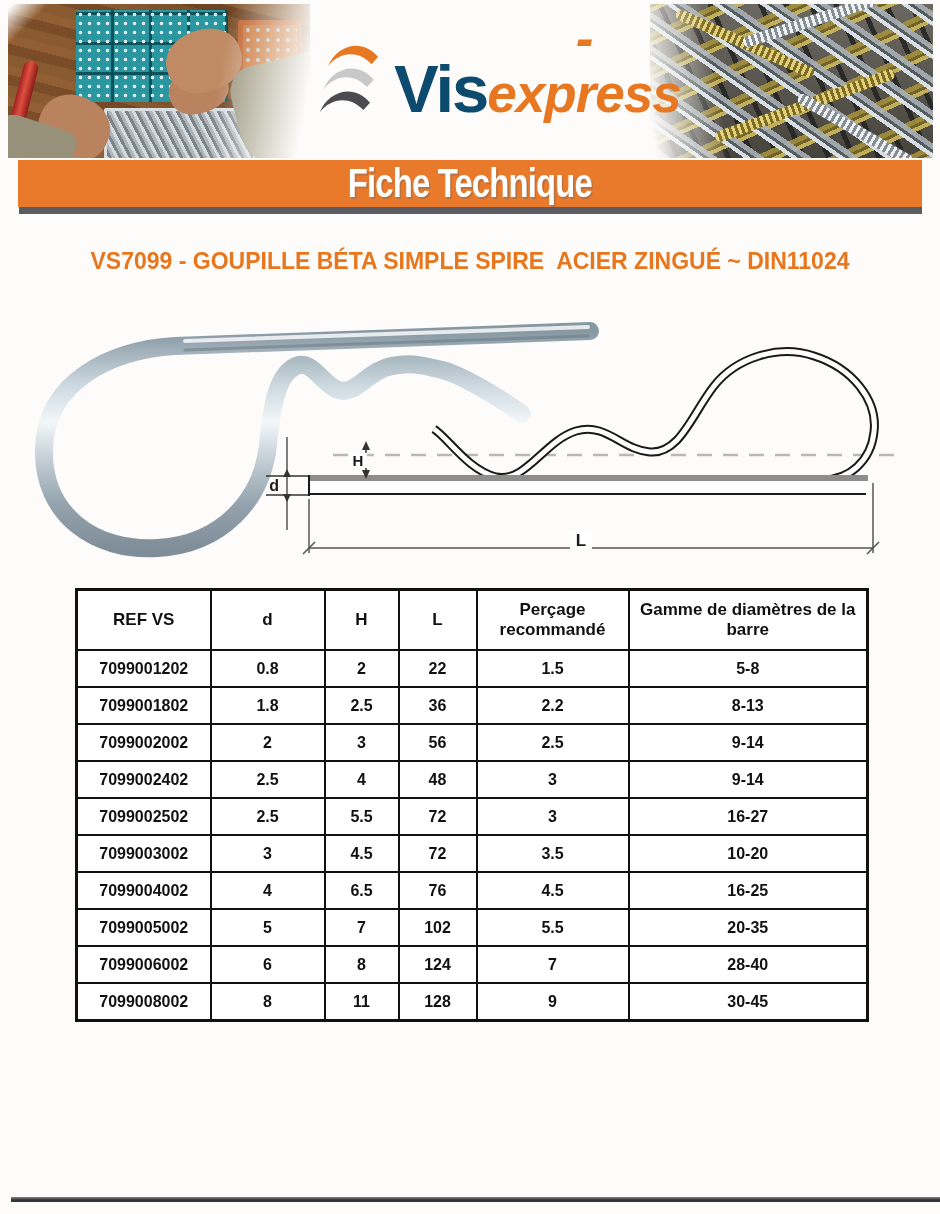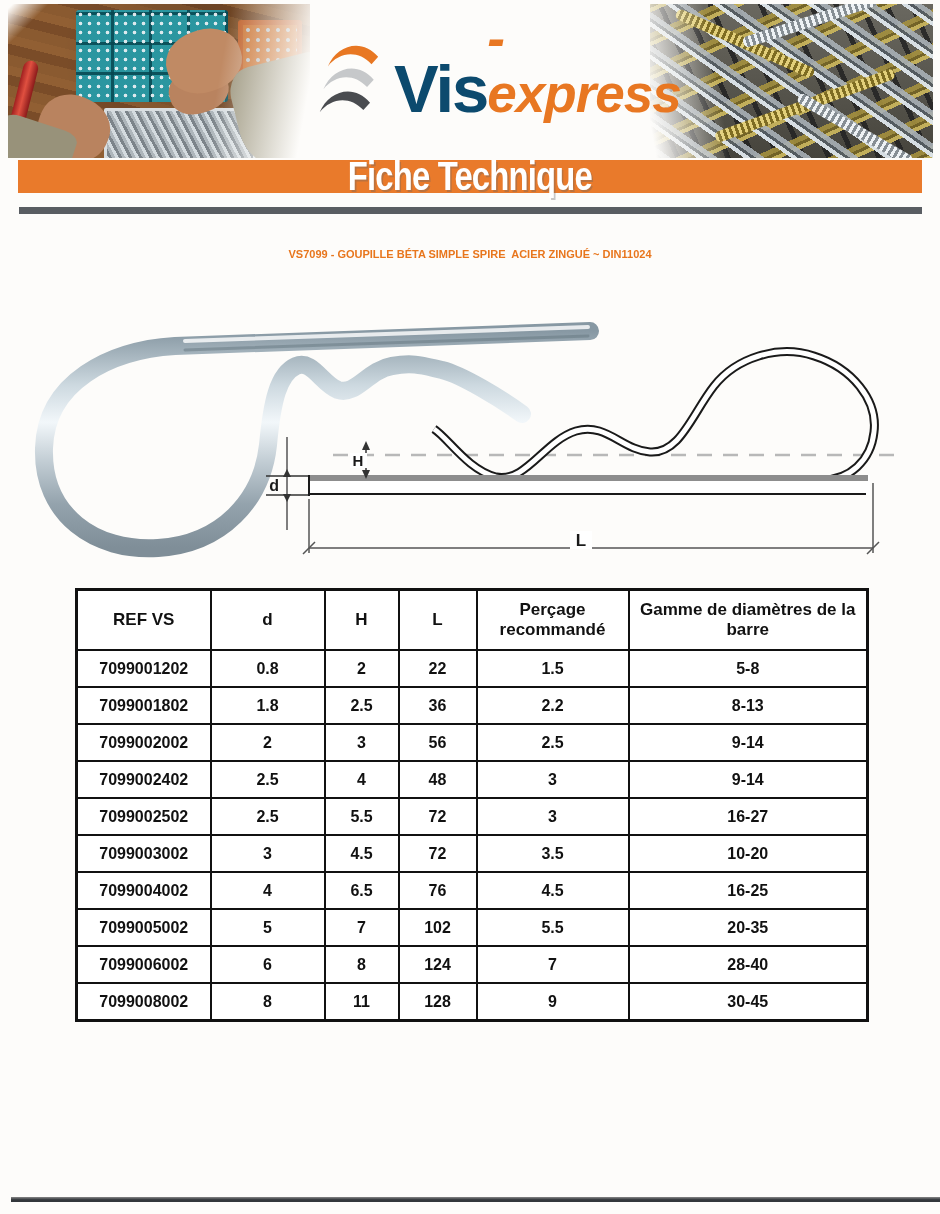--- a/index.html
+++ b/index.html
@@ -46,32 +46,32 @@
       linear-gradient(#6a6860,#46443c);}
   .screwbar{position:absolute;height:11px;border-radius:5px;}
   .screwbar.silver{background:repeating-linear-gradient(90deg,#eef2f5 0 3px,#868e94 3px 6px);}
   .screwbar.brass{background:repeating-linear-gradient(90deg,#e2cf7a 0 3px,#7e6c22 3px 6px);}
   .fade-left{position:absolute;inset:0;background:linear-gradient(80deg,#fdfcfa 2%,rgba(253,252,250,0) 26%);}
 
   
   .logo{position:absolute;left:316px;top:26px;width:320px;height:96px;display:flex;align-items:flex-end;}
   .logo-swoosh{width:74px;height:92px;flex:0 0 auto;}
   .logo-vis{font-size:67px;font-weight:bold;color:#0c4a6e;letter-spacing:-2px;line-height:1;margin-left:4px;}
-  .logo-express{font-size:53px;font-weight:bold;font-style:italic;color:#e87722;letter-spacing:-1px;line-height:1.05;}
-
-  
-  .banner{position:absolute;left:18px;right:18px;top:160px;height:33px;background:#e97a2b;
+  .logo-express{font-size:53px;font-weight:bold;font-style:italic;color:#e87722;letter-spacing:-1px;line-height:1.05;text-align:center;}
+
+  
+  .banner{position:absolute;left:18px;right:18px;top:160px;height:47px;background:#e97a2b;
     display:flex;align-items:center;justify-content:center;}
   .banner-title{color:#fff;font-weight:bold;font-size:40px;letter-spacing:-1px;
     transform:scaleX(.82);text-shadow:2px 2px 0 rgba(100,100,100,.35);white-space:nowrap;}
   .banner-underline{position:absolute;left:19px;right:18px;top:207px;height:7px;background:#595d62;}
 
   
   .product-title{position:absolute;left:0;top:248px;width:940px;text-align:center;
-    color:#e8761d;font-weight:bold;font-size:11px;white-space:pre;}
+    color:#e8761d;font-weight:bold;font-size:23px;white-space:pre;}
 
   
   .diagram{position:absolute;left:0;top:285px;width:940px;height:300px;}
   .diagram svg{position:absolute;left:0;top:0;}
   .dimtext{font-family:"Liberation Sans",sans-serif;font-weight:bold;fill:#1a1a1a;}
 
   
   .spec-table{position:absolute;left:75px;top:588px;border-collapse:collapse;table-layout:fixed;
     background:#fff;border-radius:8px;}
   .spec-table th,.spec-table td{border:2px solid #111;text-align:center;vertical-align:middle;

